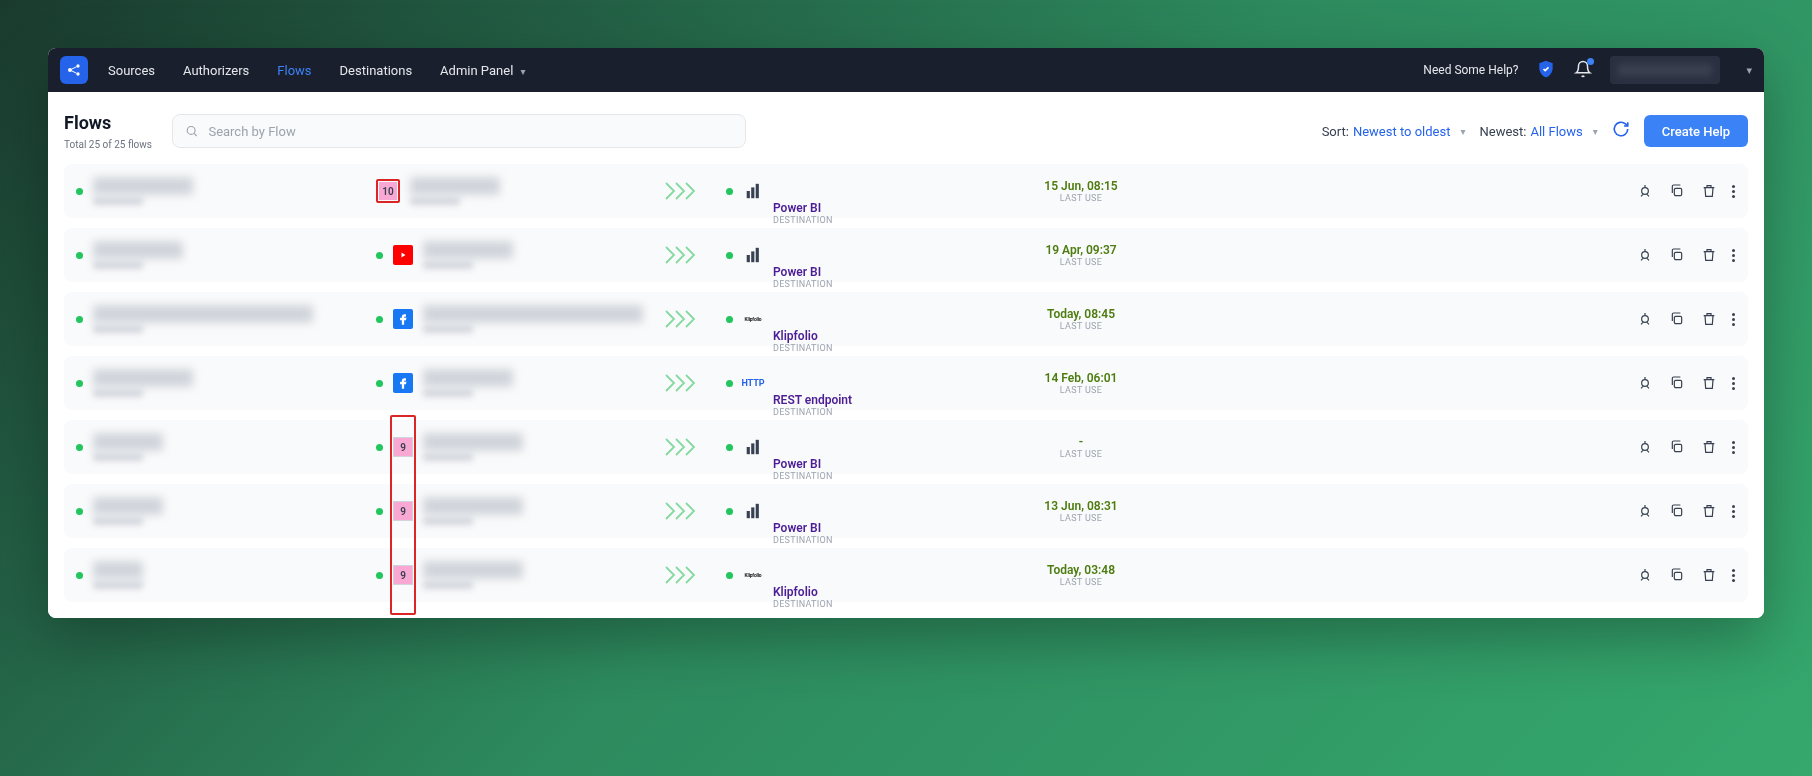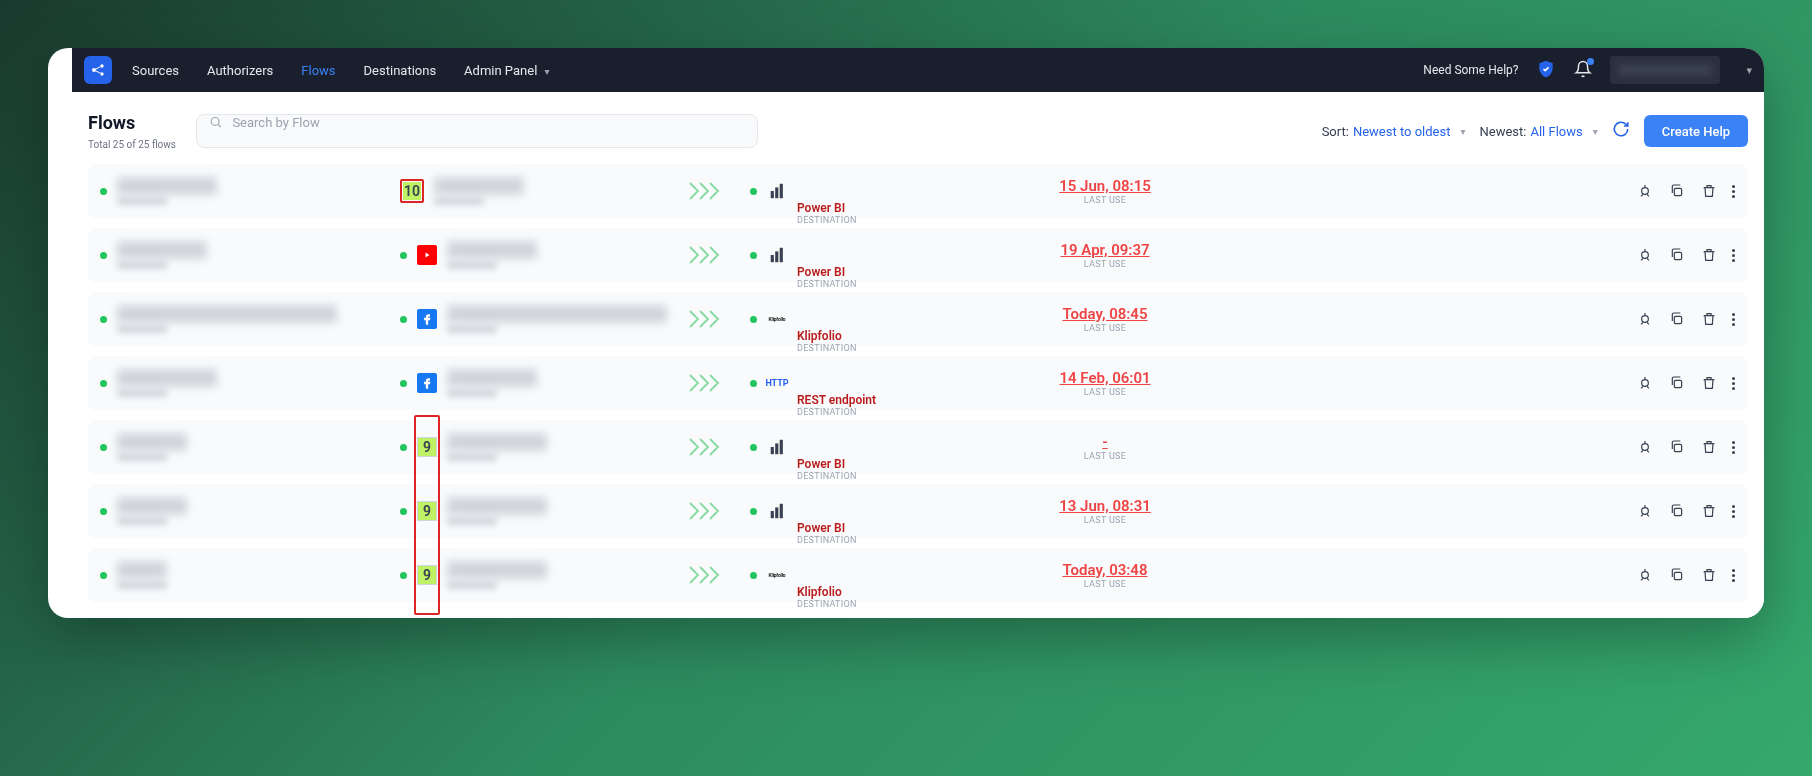--- a/index.html
+++ b/index.html
@@ -3,24 +3,23 @@
 <meta charset="utf-8">
 <style>
 * { margin: 0; padding: 0; box-sizing: border-box; font-family: -apple-system, BlinkMacSystemFont, "Segoe UI", Roboto, sans-serif; }
 body {
   background: linear-gradient(135deg, #1a3a2e 0%, #2d8a5e 50%, #35a86d 100%);
   padding: 48px;
   min-height: 776px;
 }
 .window {
   background: #fff;
-  border-radius: 20px;
+  border-radius: 8px;
   overflow: hidden;
   box-shadow: 0 20px 60px rgba(0,0,0,0.3);
-  padding-left: 24px;
 }
 .topbar {
   background: #1a1f2e;
   height: 44px;
   display: flex;
   align-items: center;
   padding: 0 12px;
   color: #fff;
   font-size: 13px;
 }
@@ -63,21 +62,21 @@
 .title-block { min-width: 94px; }
 .page-title { font-size: 18px; font-weight: 700; color: #111827; }
 .page-subtitle { font-size: 10px; color: #6b7280; margin-top: 6px; }
 .search-box {
   flex: 1;
   height: 34px;
   background: #f9fafb;
   border: 1px solid #e5e7eb;
   border-radius: 8px;
   display: flex;
-  align-items: flex-start;
+  align-items: center;
   padding: 0 12px;
   gap: 10px;
   max-width: 810px;
 }
 .search-box svg { width: 14px; height: 14px; stroke: #9ca3af; }
 .search-box input {
   border: none;
   background: transparent;
   outline: none;
   font-size: 13px;
@@ -120,25 +119,25 @@
 .blur-text.w4 { width: 100px; }
 .blur-text.w5 { width: 70px; }
 .blur-text.w6 { width: 50px; }
 .blur-small { height: 8px; width: 50px; background: #d1d5db; filter: blur(3px); margin-top: 2px; border-radius: 2px; }
 
 .cell-source { display: flex; align-items: center; gap: 10px; width: 260px; }
 .src-icon-box { width: 20px; height: 20px; display: flex; align-items: center; justify-content: center; border-radius: 2px; flex-shrink: 0; }
 .num-box {
   width: 20px; height: 20px;
   border: 1px solid #d1d5db;
-  background: #bef264;
+  background: #f9a8d4;
   display: flex;
   align-items: center;
   justify-content: center;
-  font-size: 14px;
+  font-size: 10px;
   font-weight: 600;
   color: #374151;
 }
 .red-outline {
   border: 2px solid #dc2626;
   border-radius: 2px;
   padding: 1px;
   display: flex;
   align-items: center;
   justify-content: center;
@@ -150,25 +149,25 @@
 .facebook svg { width: 14px; height: 14px; fill: #fff; }
 
 .chevrons { width: 90px; display: flex; justify-content: center; }
 .chevrons svg { width: 38px; height: 20px; }
 
 .cell-dest { display: flex; align-items: center; gap: 10px; width: 280px; }
 .dest-icon { width: 20px; height: 20px; display: flex; align-items: center; justify-content: center; flex-shrink: 0; }
 .dest-icon svg { width: 18px; height: 18px; }
 .klipfolio-txt { font-size: 5px; font-weight: 700; color: #222; letter-spacing: -0.2px; }
 .http-txt { font-size: 9px; font-weight: 700; color: #2563eb; }
-.dest-label { font-size: 12px; font-weight: 600; color: #b91c1c; margin-top: 44px; }
+.dest-label { font-size: 12px; font-weight: 600; color: #4c1d95; margin-top: 44px; }
 .dest-sub { font-size: 9px; color: #9ca3af; letter-spacing: 0.3px; }
 
 .cell-time { width: 150px; text-align: center; }
-.time-val { font-size: 15px; font-weight: 600; color: #ef4444; text-decoration: underline; }
+.time-val { font-size: 12px; font-weight: 600; color: #4d7c0f; }
 .time-sub { font-size: 9px; color: #9ca3af; letter-spacing: 0.3px; }
 
 .actions { margin-left: auto; display: flex; align-items: center; gap: 14px; }
 .act-btn { width: 18px; height: 18px; cursor: pointer; color: #374151; display: flex; align-items: center; justify-content: center; }
 .act-btn svg { width: 16px; height: 16px; stroke: currentColor; fill: none; stroke-width: 1.8; }
 .kebab { width: 4px; display: flex; flex-direction: column; gap: 2px; cursor: pointer; }
 .kebab span { width: 3px; height: 3px; border-radius: 50%; background: #374151; }
 
 .tall-box-wrap { position: relative; }
 .tall-red {

